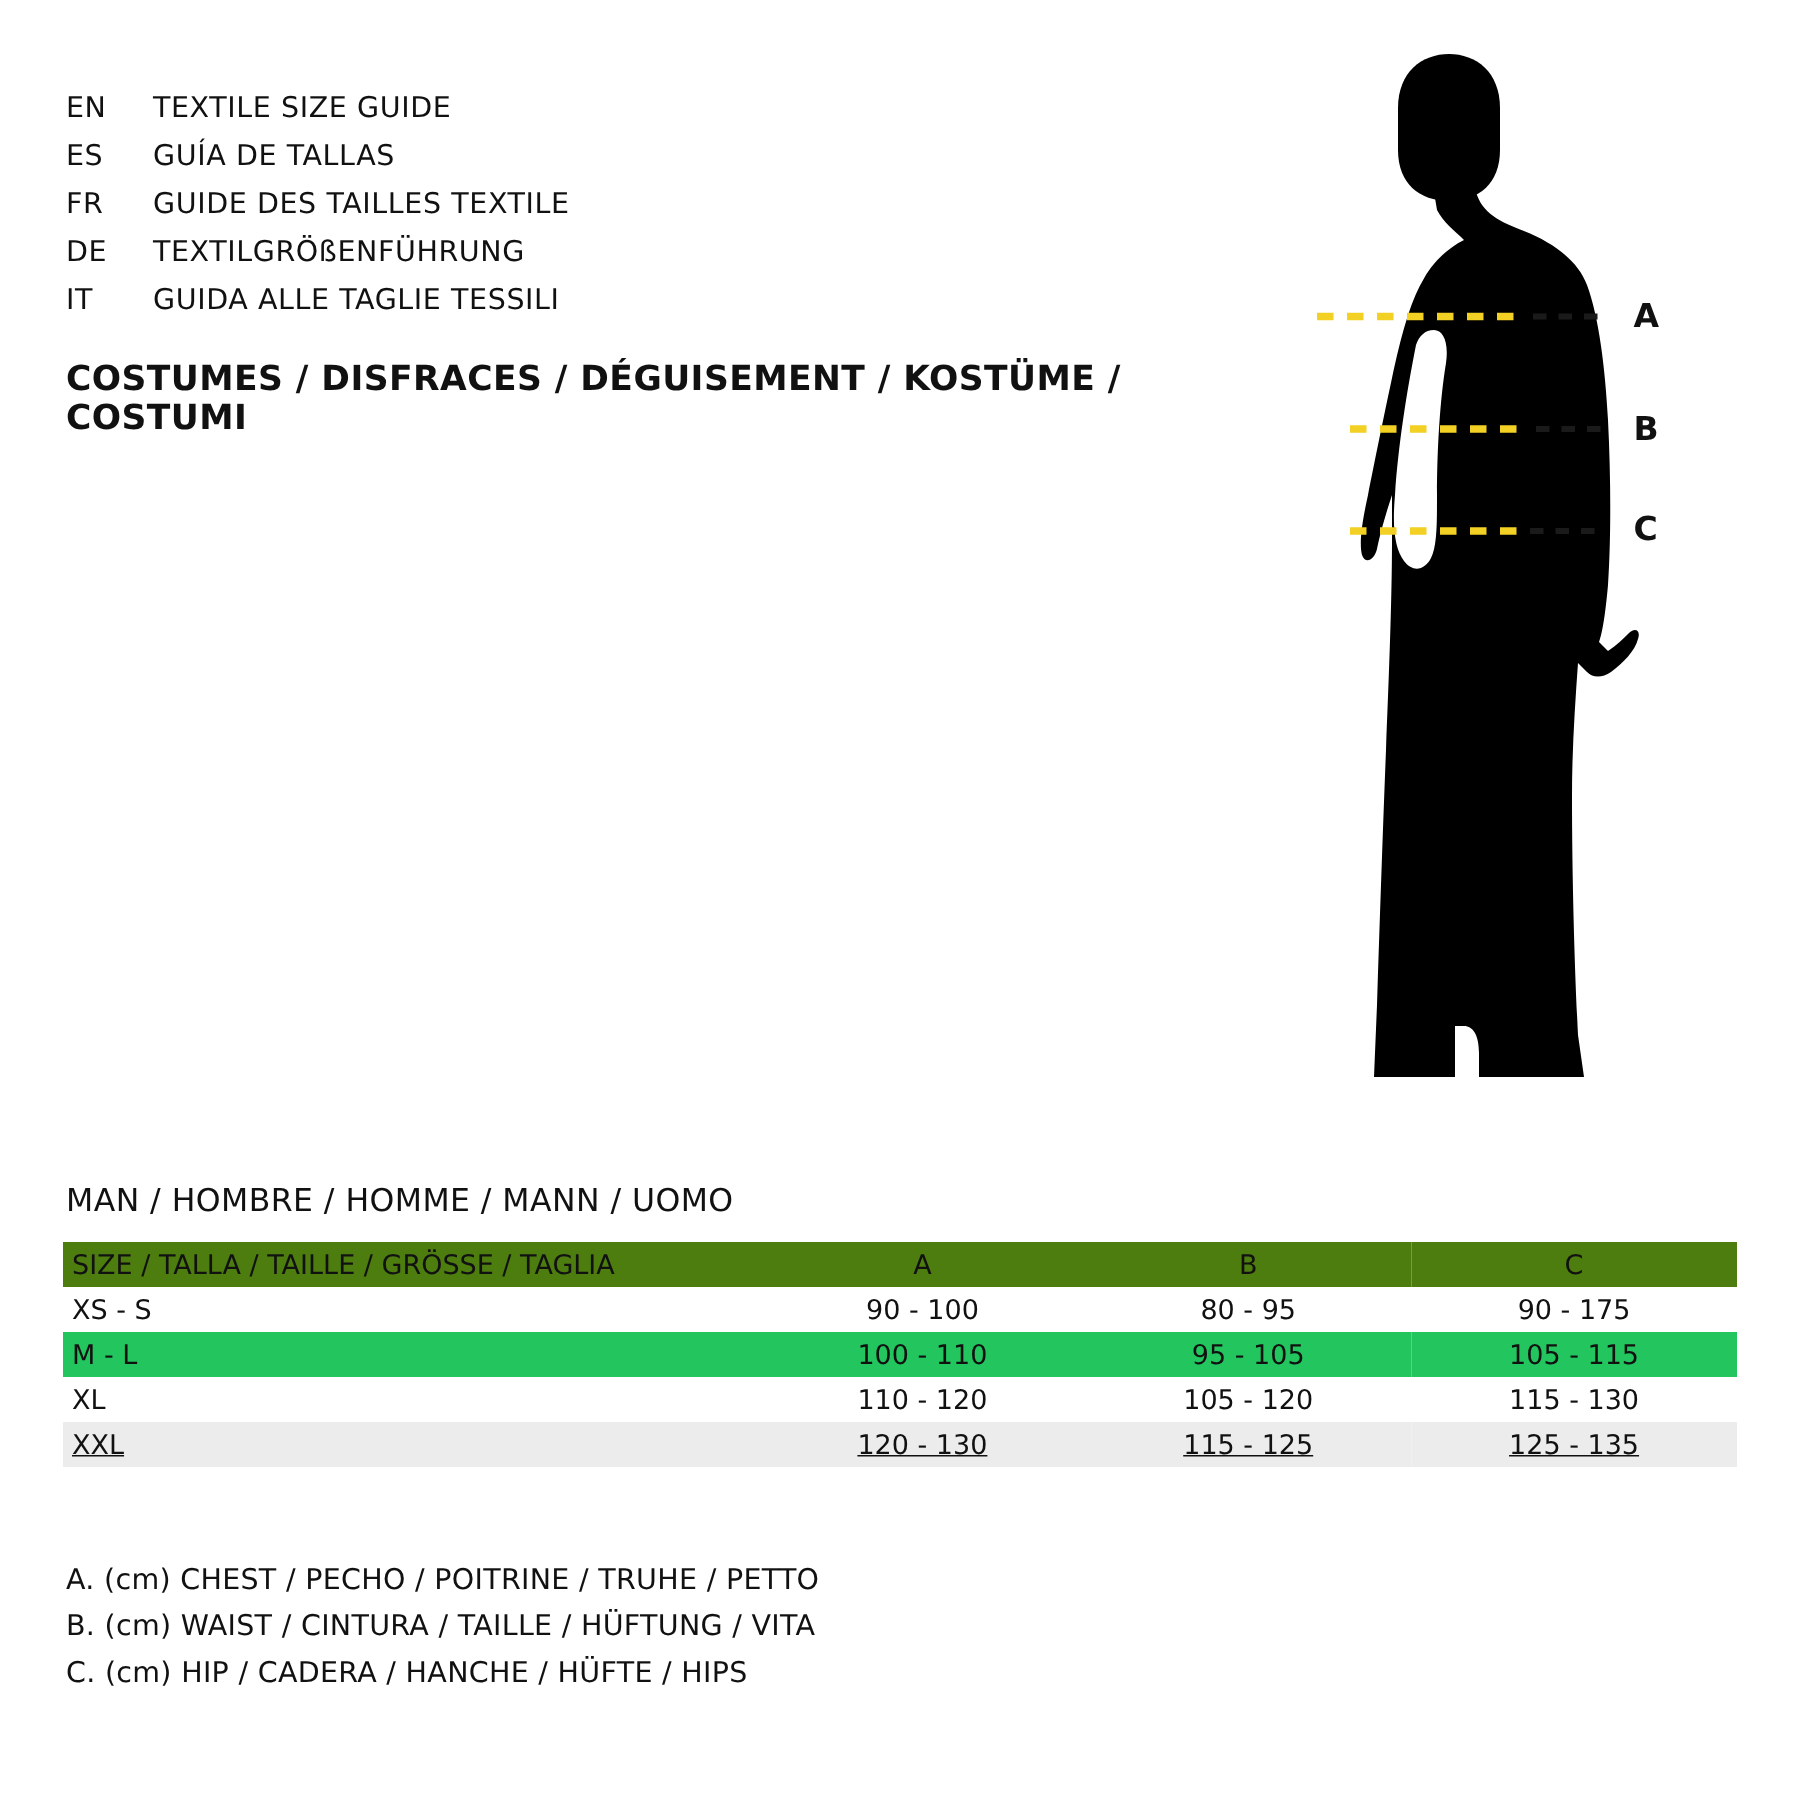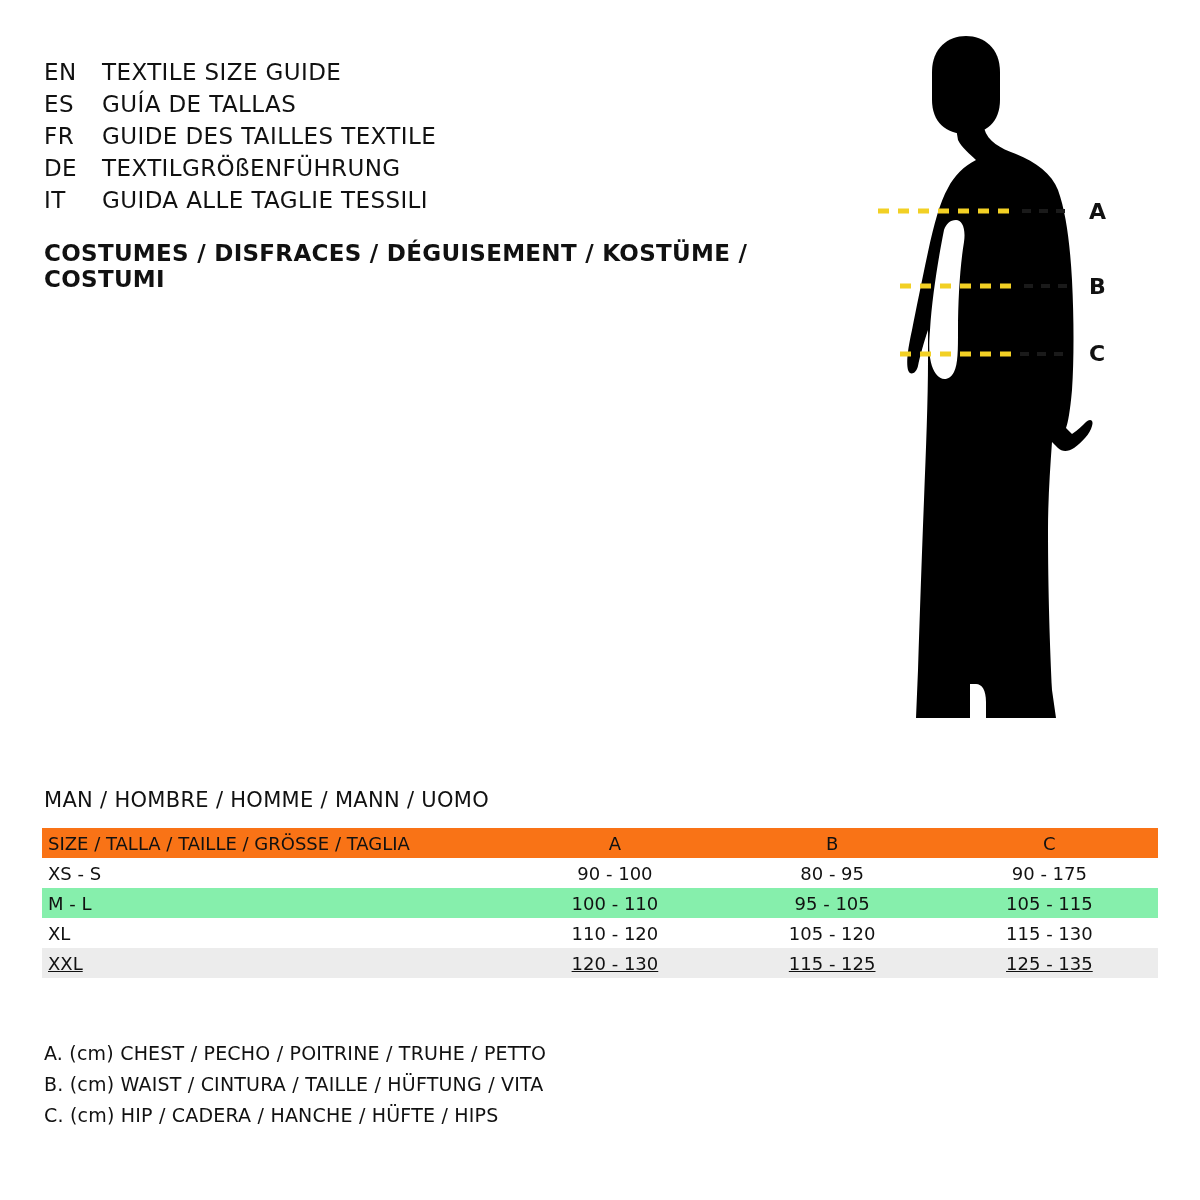--- a/index.html
+++ b/index.html
@@ -19,21 +19,21 @@
   
   .header {
     position: absolute;
     left: 44px;
     top: 56px;
     width: 800px;
   }
   .lang-row {
     display: flex;
     align-items: baseline;
-    font-size: 23px;
+    font-size: 19px;
     line-height: 32px;
     letter-spacing: 0.4px;
     color: #111;
   }
   .lang-code {
     width: 58px;
     flex: none;
   }
   .lang-text {
     flex: 1;
@@ -85,41 +85,41 @@
     font-size: 18px;
   }
   table.size-table th,
   table.size-table td {
     padding: 0;
     height: 30px;
     font-weight: normal;
     color: #111;
   }
   table.size-table thead tr {
-    background: #f97316;
+    background: #4d7c0f;
   }
   table.size-table th.col-size,
   table.size-table td.col-size {
     text-align: left;
     padding-left: 6px;
     width: 460px;
   }
   table.size-table th.col-m,
   table.size-table td.col-m {
     text-align: center;
     width: 218px;
   }
   table.size-table tbody tr:nth-child(odd) {
     background: #ffffff;
   }
   table.size-table tbody tr:nth-child(even) {
     background: #ececec;
   }
   table.size-table tbody tr:nth-child(1) { background: #ffffff; }
-  table.size-table tbody tr:nth-child(2) { background: #86efac; }
+  table.size-table tbody tr:nth-child(2) { background: #22c55e; }
   table.size-table tbody tr:nth-child(3) { background: #ffffff; }
   table.size-table tbody tr:nth-child(4) { background: #ececec; text-decoration: underline; }
 
   
   .legend {
     position: absolute;
     left: 44px;
     top: 1038px;
     font-size: 19px;
     line-height: 31px;

